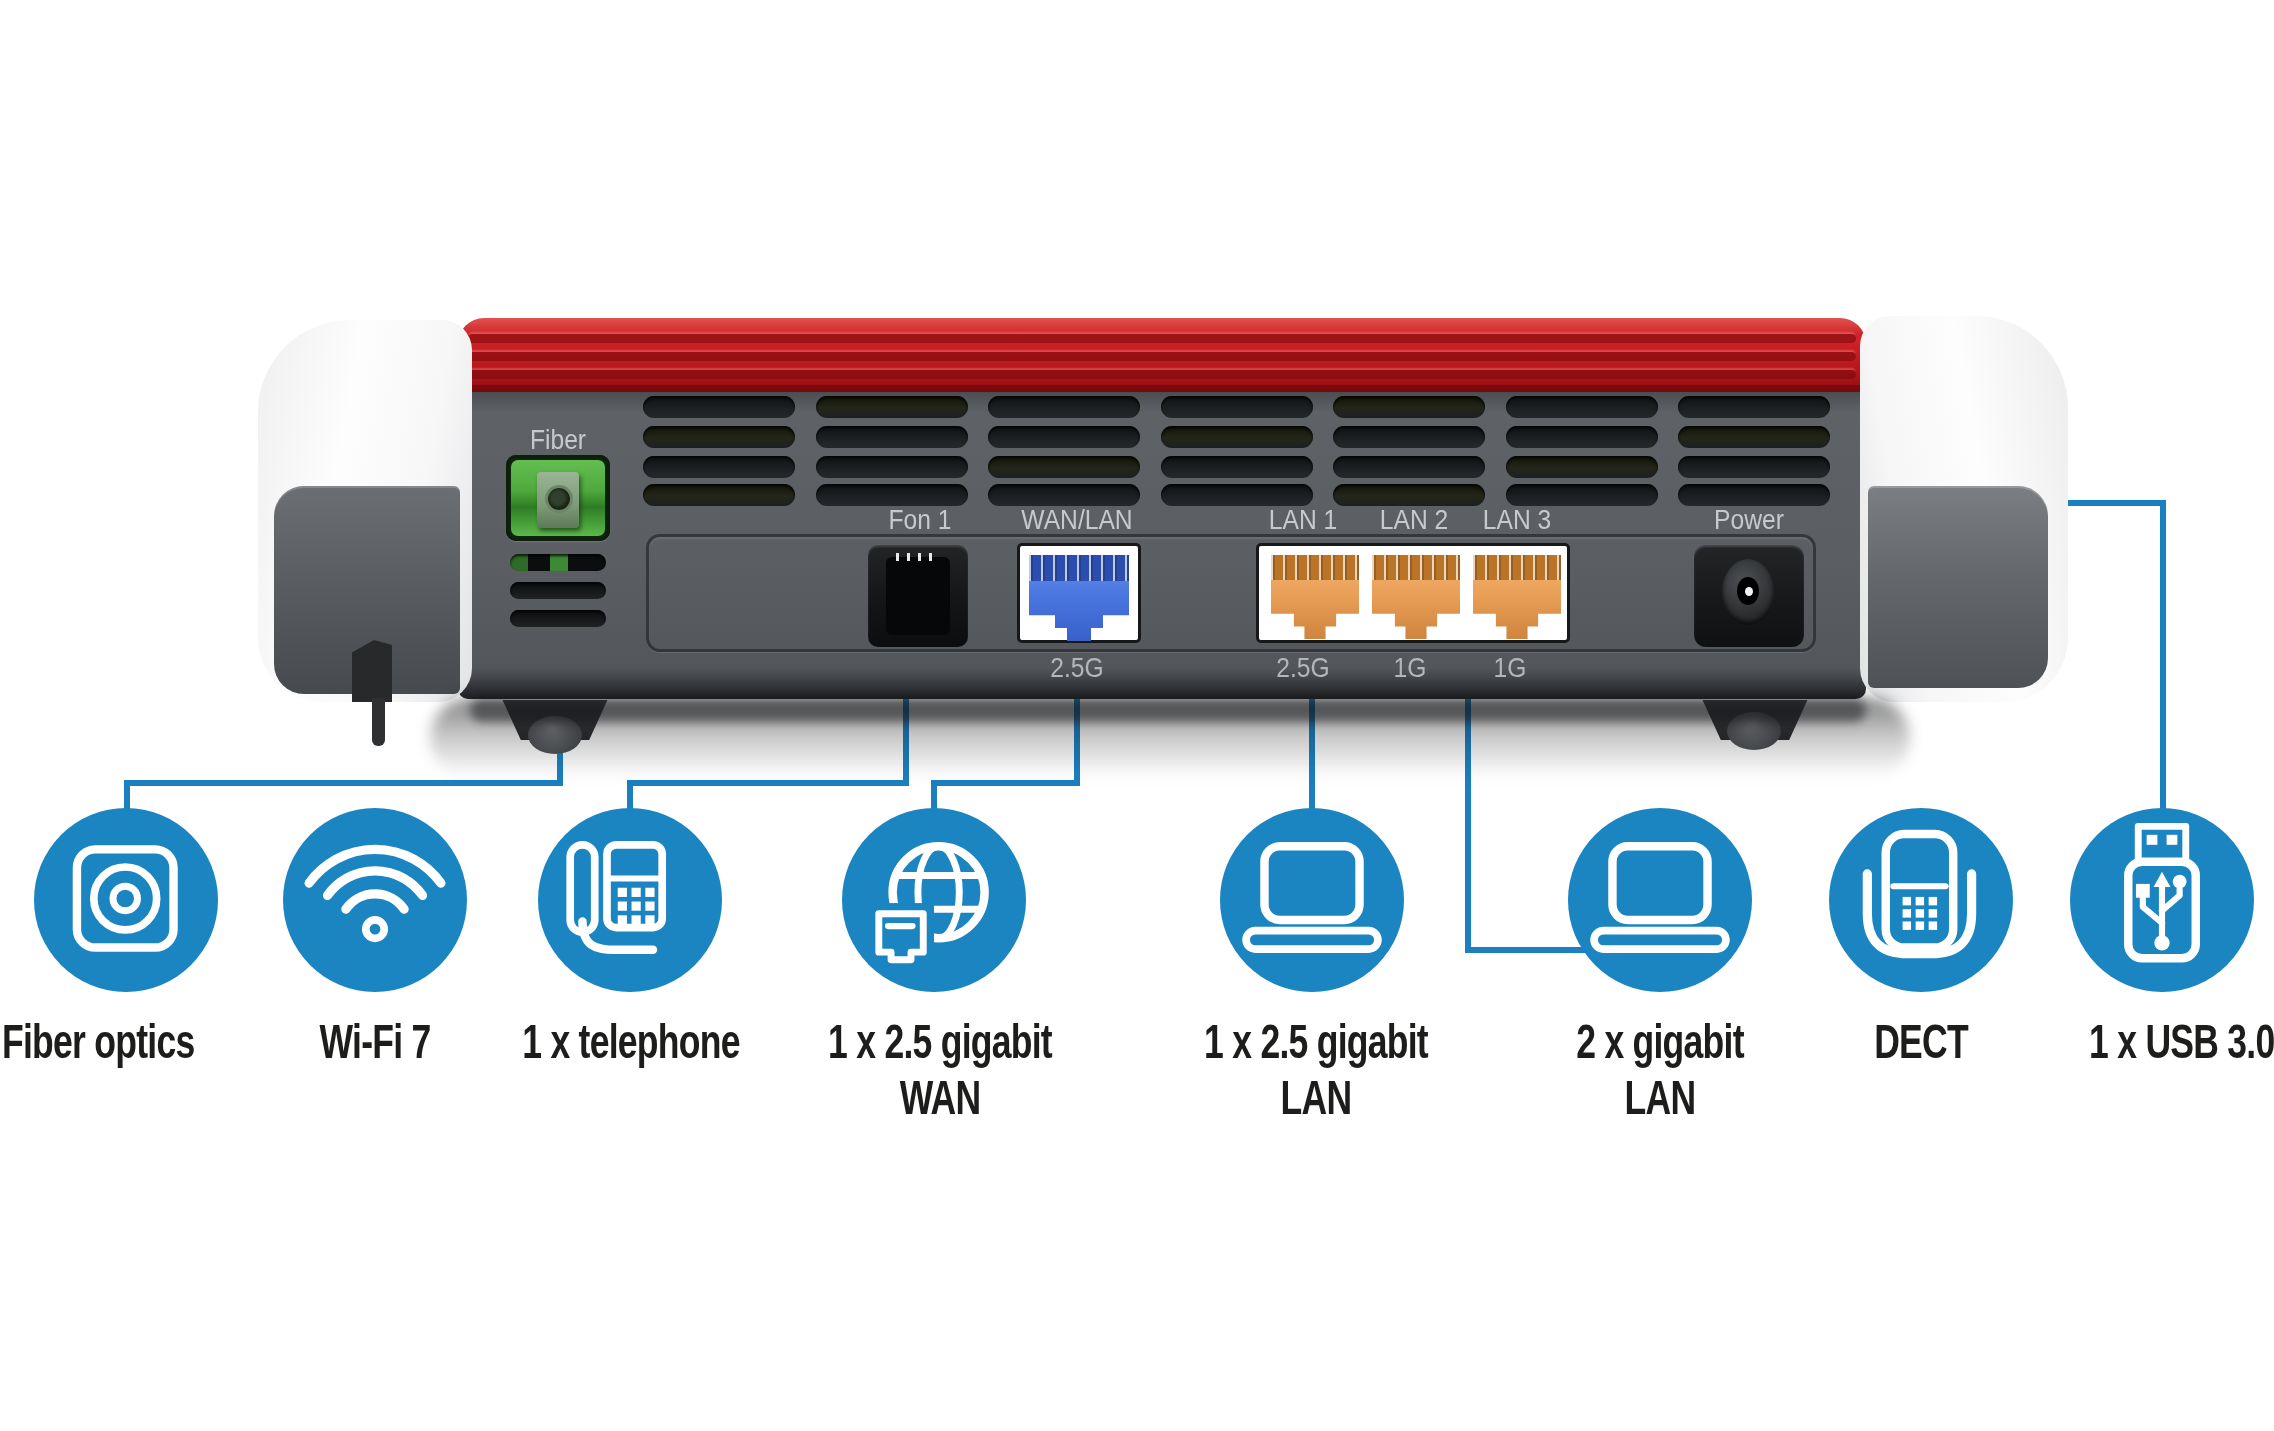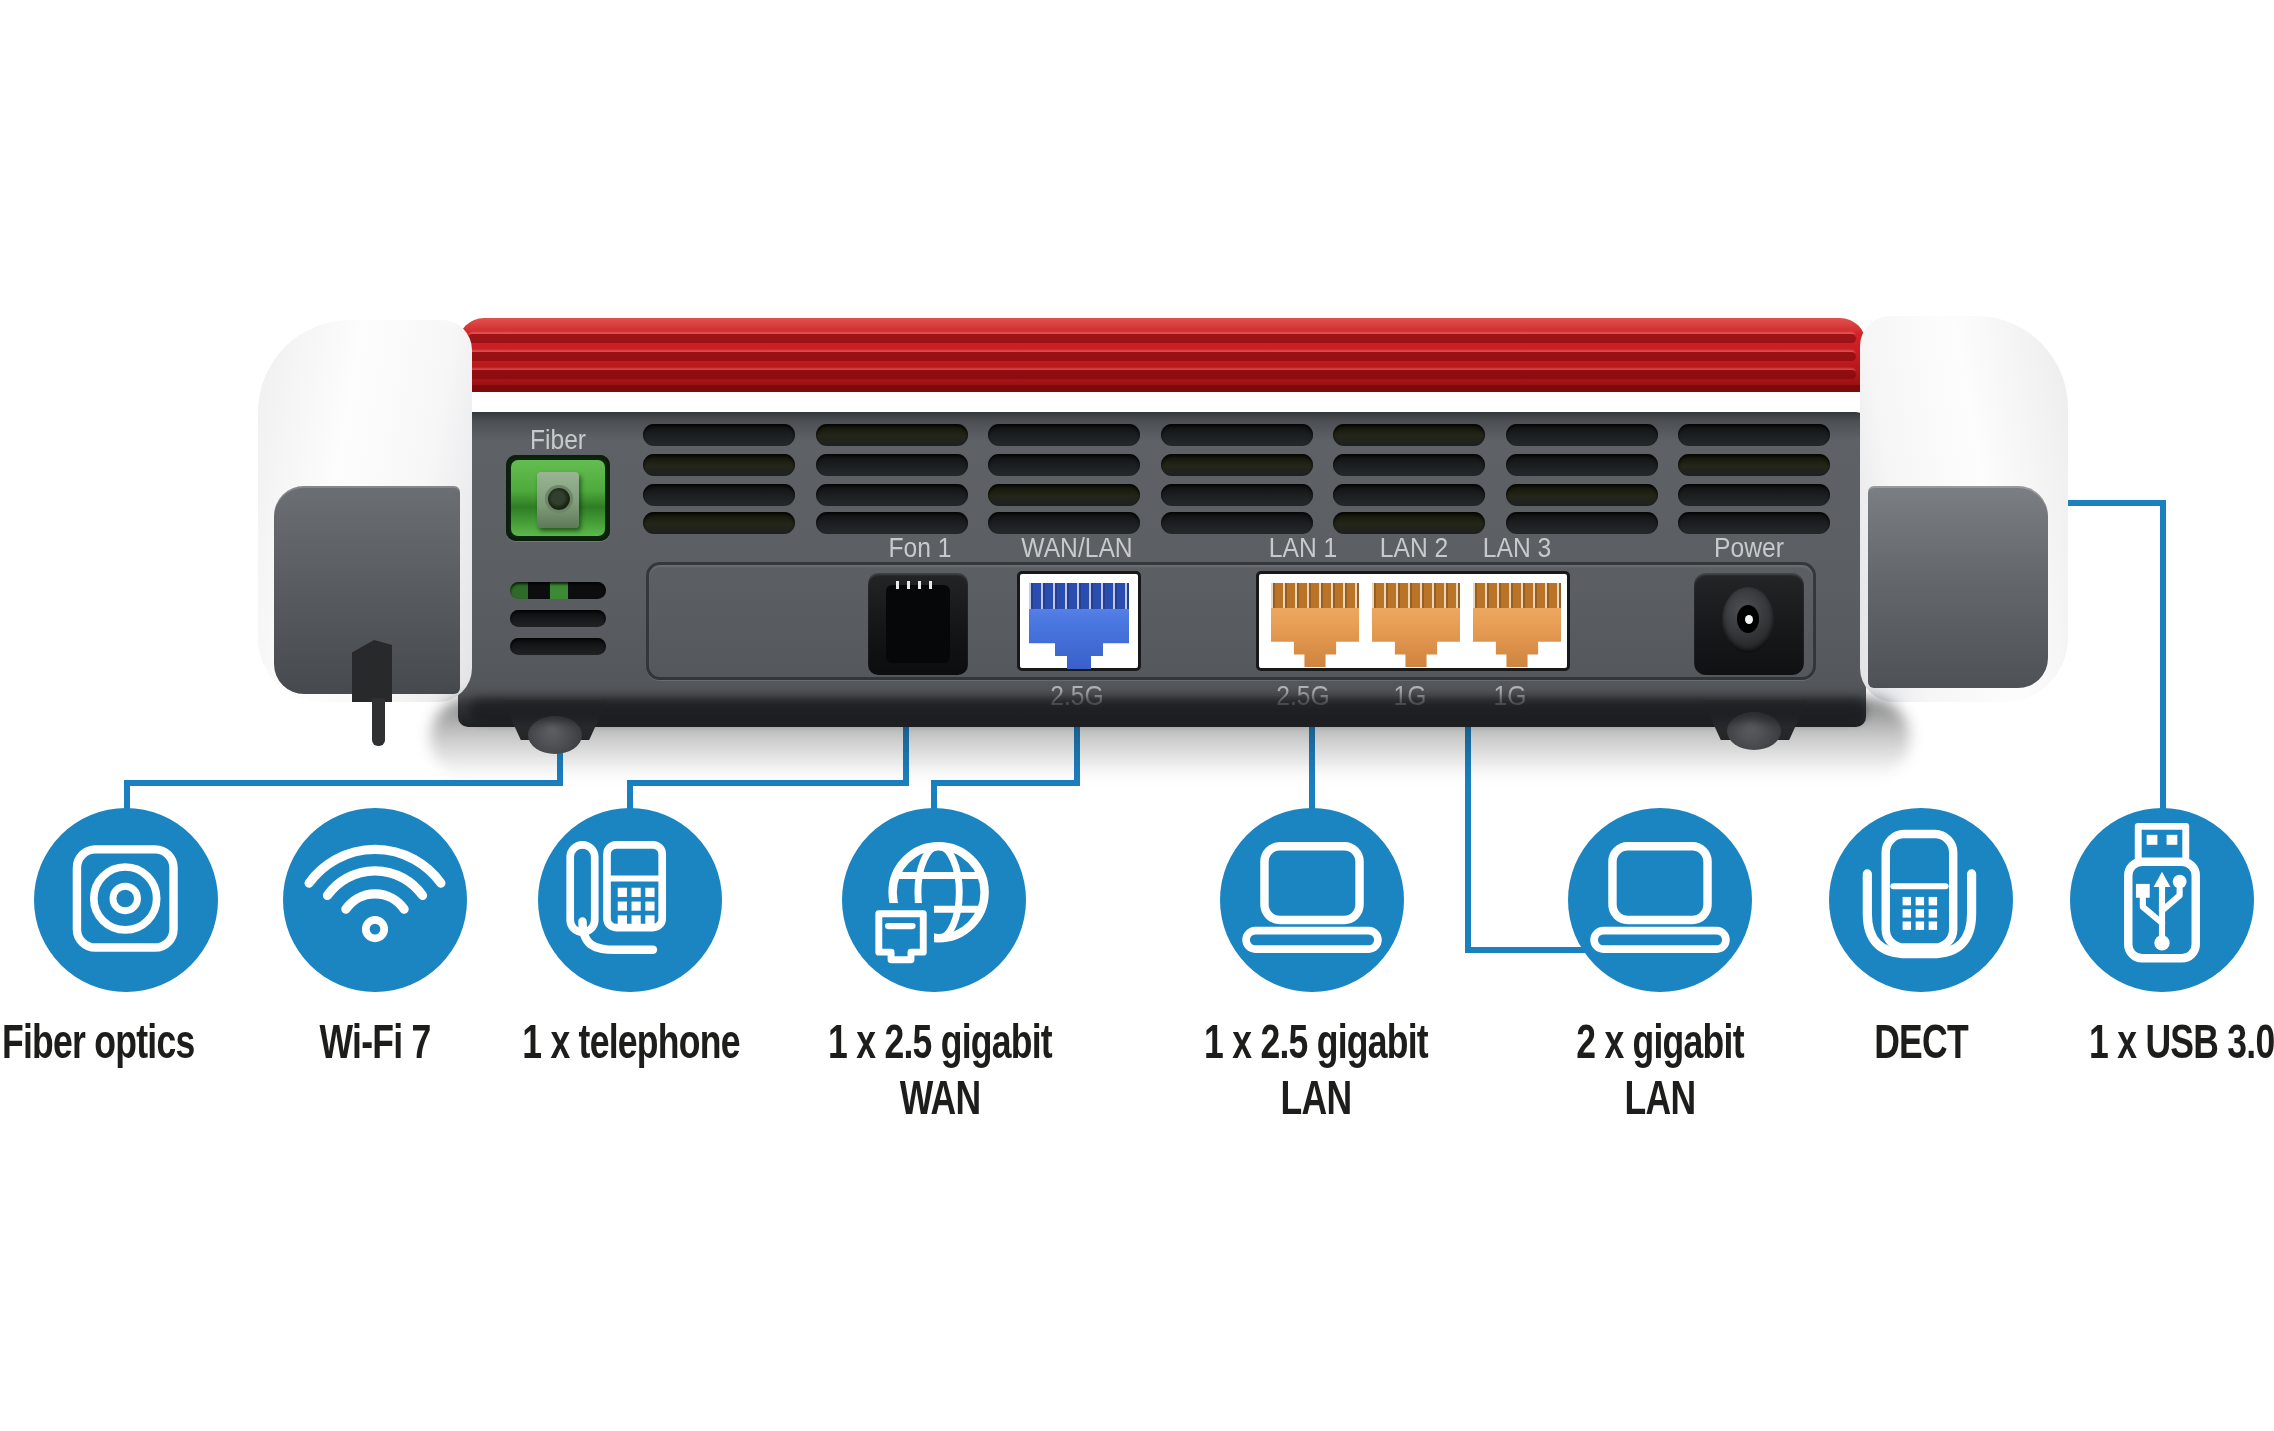--- a/index.html
+++ b/index.html
@@ -10,21 +10,21 @@
   
   .cap{position:absolute;background:linear-gradient(100deg,#efefef 0%,#fdfdfe 38%,#f7f7f8 70%,#e2e3e5 100%);}
   .cap.left{left:258px;top:320px;width:214px;height:382px;border-radius:92px 30px 34px 64px;}
   .cap.right{left:1860px;top:316px;width:208px;height:386px;border-radius:30px 92px 64px 34px;
              background:linear-gradient(260deg,#ececed 0%,#fdfdfe 42%,#f6f6f7 75%,#e0e1e3 100%);}
   .wing{position:absolute;}
   .wing.left{left:274px;top:486px;width:186px;height:208px;border-radius:30px 6px 6px 30px;
              background:linear-gradient(180deg,#6b6f73 0%,#5a5e62 45%,#46494d 100%);box-shadow:inset 0 2px 0 rgba(255,255,255,.18);}
   .wing.right{left:1868px;top:486px;width:180px;height:202px;border-radius:6px 30px 30px 6px;
              background:linear-gradient(180deg,#7b7f83 0%,#64686c 45%,#4e5256 100%);box-shadow:inset 0 2px 0 rgba(255,255,255,.22);}
-  #body{left:458px;top:412px;width:1408px;height:315px;border-radius:10px;
+  #body{left:458px;top:384px;width:1408px;height:315px;border-radius:10px;
         background:linear-gradient(180deg,#34373a 0%,#4c5054 3%,#5e6266 9%,#5b5f63 55%,#53575b 90%,#34363a 96%,#212325 100%);text-align:center;}
   #redtop{left:458px;top:318px;width:1408px;height:74px;border-radius:26px 26px 8px 8px;
         background:linear-gradient(180deg,#e0524f 0%,#d02428 22%,#c31b20 55%,#a81317 82%,#8c0d11 100%);}
   .ridge{position:absolute;left:10px;width:1388px;height:9px;border-radius:5px;
         background:rgba(118,7,10,.55);box-shadow:0 -3px 2px -1px rgba(255,170,160,.35);}
   #red-bottom-edge{position:absolute;left:0;bottom:0;width:100%;height:7px;background:#7c0a0d;border-radius:0 0 8px 8px;}
 
   
   .ventrow{position:absolute;left:185px;width:1187px;height:22px;display:flex;justify-content:space-between;}
   .slot{width:152px;height:22px;border-radius:11px;

